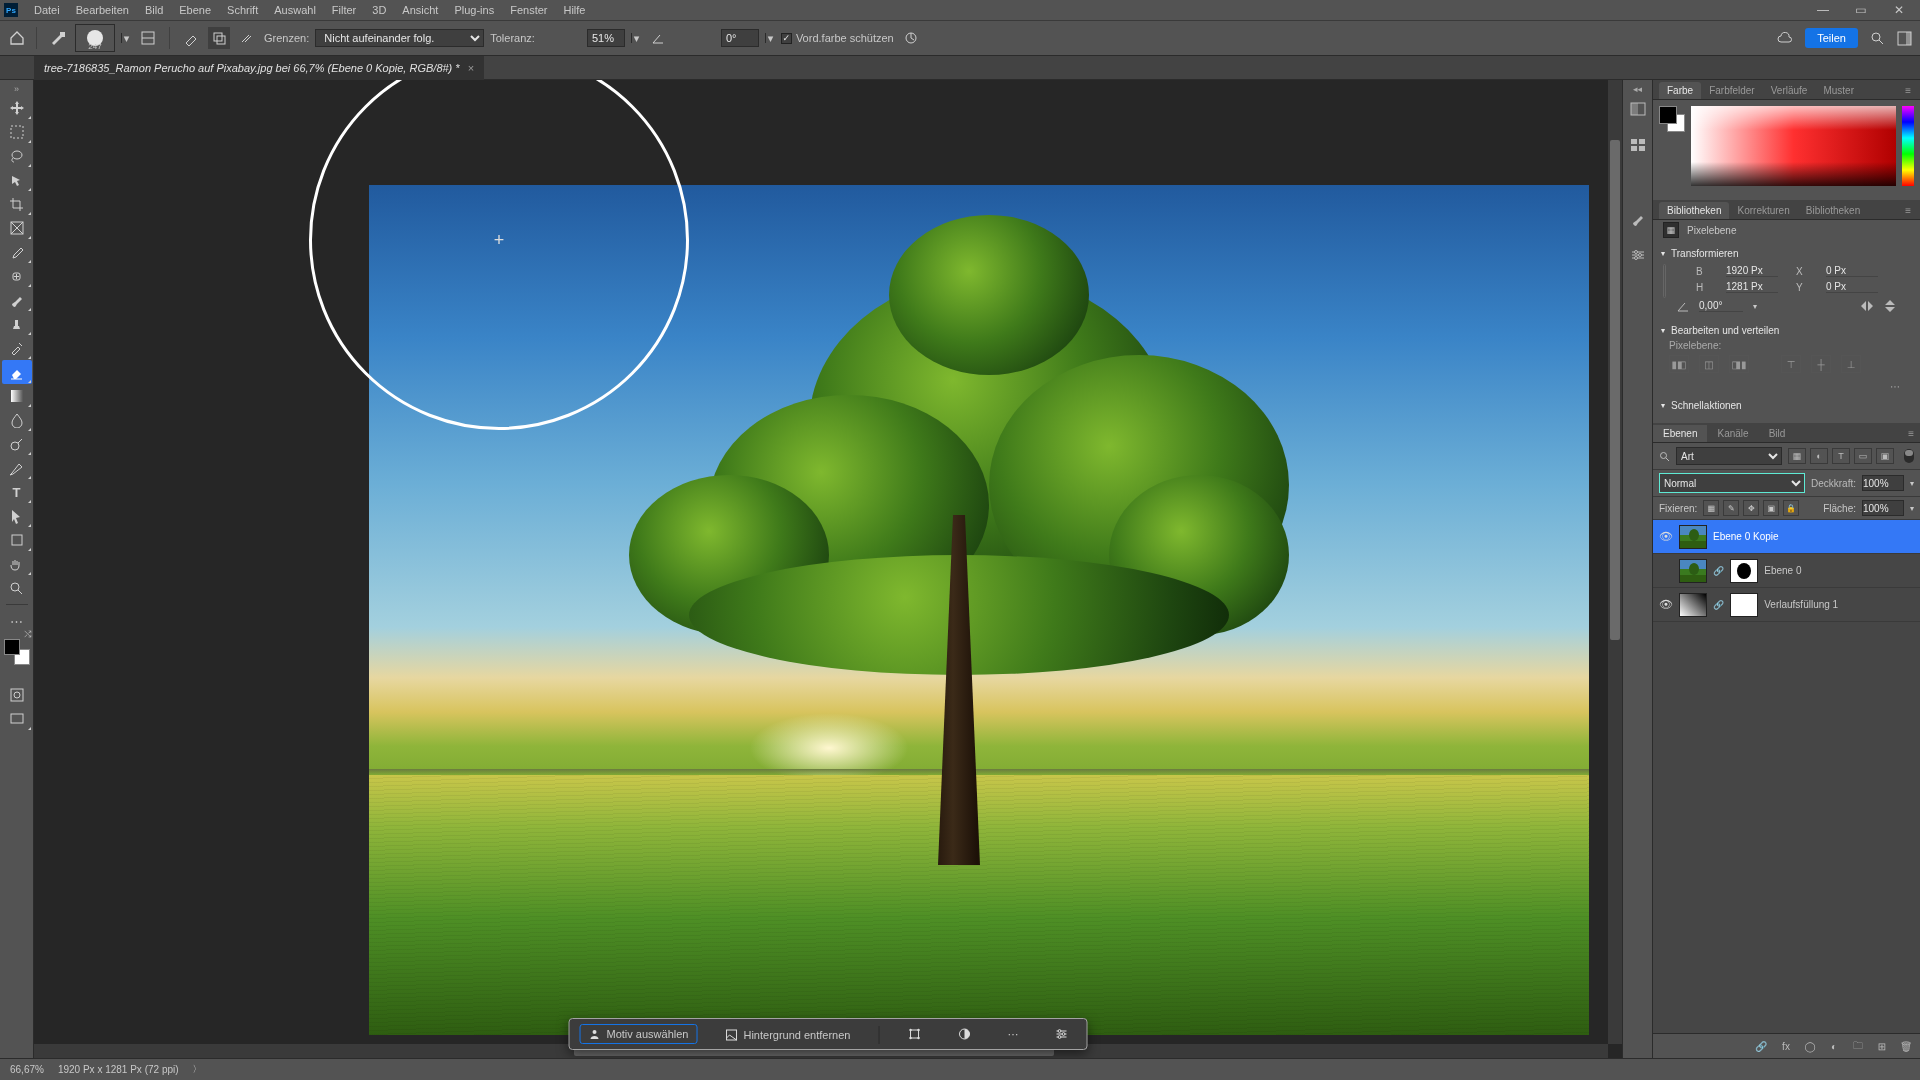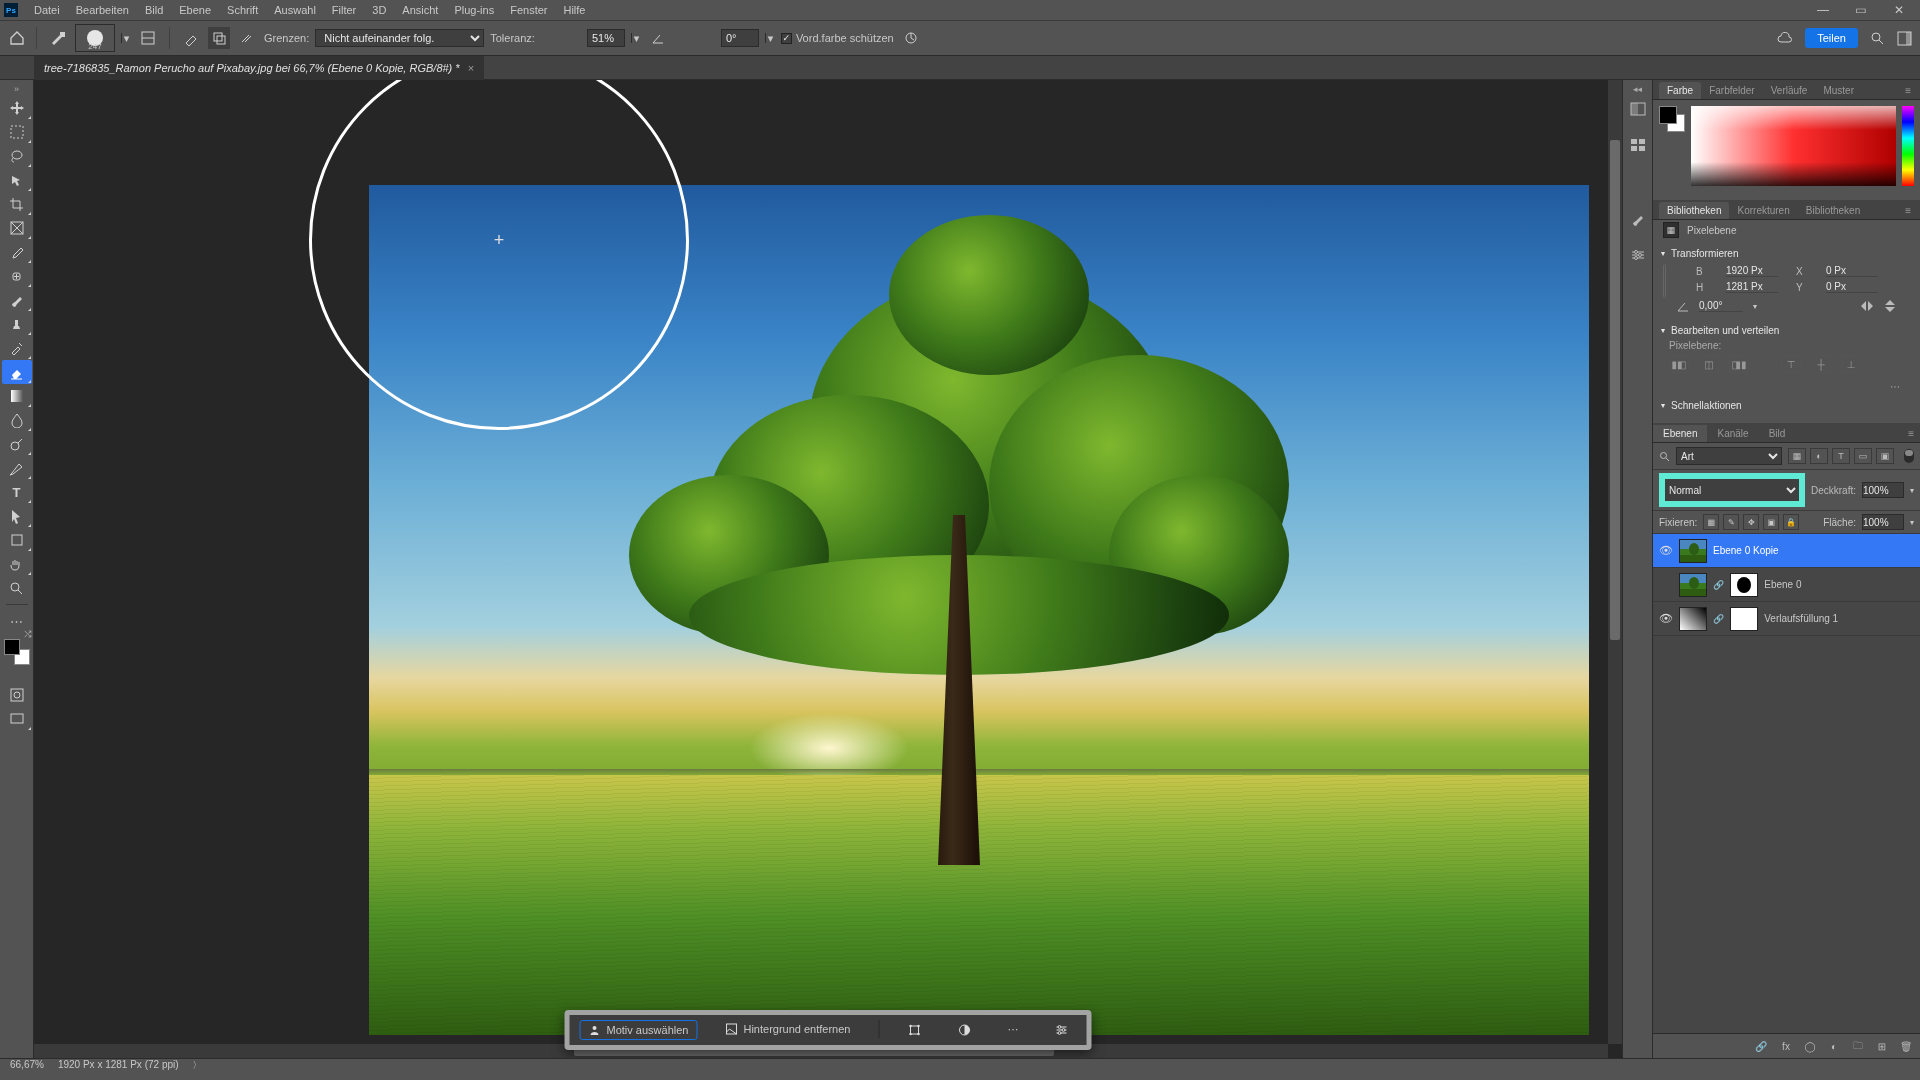--- a/index.html
+++ b/index.html
@@ -75,21 +75,21 @@
   background-image:repeating-linear-gradient(178deg,transparent 0 3px,rgba(0,0,0,0.05) 3px 4px);}
 .horizon{position:absolute;left:0;bottom:260px;width:100%;height:6px;background:linear-gradient(to bottom,#6b7a3f,transparent);}
 .sun{position:absolute;left:380px;bottom:252px;width:160px;height:70px;
  background:radial-gradient(ellipse at center,#fff7d0 0%,rgba(255,247,208,0) 70%);}
 
 
 .cursor-circ{position:absolute;left:275px;top:-30px;width:380px;height:380px;border:3px solid #fff;border-radius:50%;pointer-events:none;}
 .cursor-circ::after{content:"+";position:absolute;left:50%;top:50%;transform:translate(-50%,-50%);color:#ddd;font-size:18px;}
 
 
-.ctxbar{position:absolute;left:50%;bottom:8px;transform:translateX(-50%);background:#3c3c3c;border:5px solid #a3a3a3;border-radius:4px;box-shadow:0 4px 12px rgba(0,0,0,0.5);display:flex;align-items:flex-start;gap:20px;padding:5px 10px;font-size:11px;}
+.ctxbar{position:absolute;left:50%;bottom:8px;transform:translateX(-50%);background:#3c3c3c;border:1px solid #a3a3a3;border-radius:4px;box-shadow:0 4px 12px rgba(0,0,0,0.5);display:flex;align-items:flex-end;gap:20px;padding:5px 10px;font-size:11px;}
 .ctxbar .cbtn{display:flex;align-items:center;gap:6px;padding:3px 8px;border-radius:3px;}
 .ctxbar .csel{border:1px solid #1473e6;}
 .ctxbar .csep{width:1px;height:18px;background:#2a2a2a;}
 
 
 .rstrip{width:30px;background:#535353;border-left:1px solid #2b2b2b;display:flex;flex-direction:column;align-items:center;gap:18px;padding-top:20px;}
 .rstrip .pi{width:20px;height:18px;display:flex;align-items:center;justify-content:center;}
 
 
 .rpanels{width:268px;background:#535353;display:flex;flex-direction:column;font-size:10px;border-left:1px solid #2b2b2b;}
@@ -126,21 +126,21 @@
 
 
 .layers-head{display:flex;background:#434343;border-bottom:1px solid #2b2b2b;color:#999;height:20px;align-items:flex-end;}
 .layers-head .pt{padding:3px 10px;}
 .layers-head .pt.active{background:#535353;color:#e6e6e6;}
 .lay-toolbar{display:flex;align-items:center;gap:6px;padding:4px 6px;border-bottom:1px solid #3a3a3a;}
 .lay-toolbar select{background:#3f3f3f;color:#e6e6e6;border:1px solid #2b2b2b;font-size:10px;height:18px;flex:1;}
 .lay-icons{display:flex;gap:4px;}
 .lay-icons .li{width:18px;height:16px;border:1px solid #3a3a3a;display:flex;align-items:center;justify-content:center;font-size:9px;color:#bbb;}
 .blend-row,.lock-row{display:flex;align-items:center;gap:6px;padding:3px 6px;border-bottom:1px solid #3a3a3a;font-size:10px;}
-.blend-row select{background:#3f3f3f;color:#e6e6e6;border:6px solid #5eead4;font-size:10px;flex:1;height:34px;}
+.blend-row select{background:#3f3f3f;color:#e6e6e6;border:1px solid #5eead4;font-size:10px;flex:1;height:20px;}
 .blend-row .ol{color:#bbb;}
 .blend-row input{background:#3f3f3f;color:#e6e6e6;border:1px solid #2b2b2b;width:42px;font-size:10px;height:16px;}
 .lock-row .licons{display:flex;gap:4px;}
 .lock-row .licons div{width:16px;height:16px;border:1px solid #3a3a3a;display:flex;align-items:center;justify-content:center;font-size:8px;}
 
 .layer-list{flex:1;overflow:auto;background:#464646;}
 .layer{display:flex;align-items:center;gap:6px;padding:3px 6px;border-bottom:1px solid #3a3a3a;height:34px;}
 .layer.sel{background:#3478f6;color:#fff;}
 .eye{width:14px;height:14px;display:flex;align-items:center;justify-content:center;font-size:11px;color:#ddd;}
 .thumb{width:28px;height:24px;border:1px solid #222;flex-shrink:0;}
@@ -150,21 +150,21 @@
 .thumb.mask.blk{background:#fff;}
 .thumb.mask.blk::after{content:"";position:absolute;left:6px;top:3px;width:14px;height:16px;border-radius:50%;background:#000;}
 .thumb.grad{background:linear-gradient(45deg,#fff,#000);}
 .link-mask{font-size:9px;color:#aaa;}
 .layer-name{font-size:10px;}
 
 .layer-footer{display:flex;gap:8px;padding:4px 6px;border-top:1px solid #2b2b2b;justify-content:flex-end;background:#535353;}
 .layer-footer div{width:16px;height:16px;display:flex;align-items:center;justify-content:center;color:#bbb;font-size:10px;}
 
 
-.status{height:22px;background:#535353;border-top:1px solid #2b2b2b;display:flex;align-items:flex-start;gap:14px;padding:0 10px;font-size:10px;color:#c8c8c8;}
+.status{height:22px;background:#535353;border-top:1px solid #2b2b2b;display:flex;align-items:center;gap:14px;padding:0 10px;font-size:10px;color:#c8c8c8;}
 .status .chev{font-size:9px;}
 
 
 .vscroll{position:absolute;right:0;top:0;bottom:14px;width:14px;background:#3a3a3a;}
 .vscroll .vthumb{position:absolute;left:2px;right:2px;top:60px;height:500px;background:#6a6a6a;border-radius:2px;}
 .hscroll{position:absolute;left:0;right:14px;bottom:0;height:14px;background:#3a3a3a;}
 .hscroll .hthumb{position:absolute;top:2px;bottom:2px;left:540px;width:480px;background:#6a6a6a;border-radius:2px;}
 
 
 svg{display:block;}

